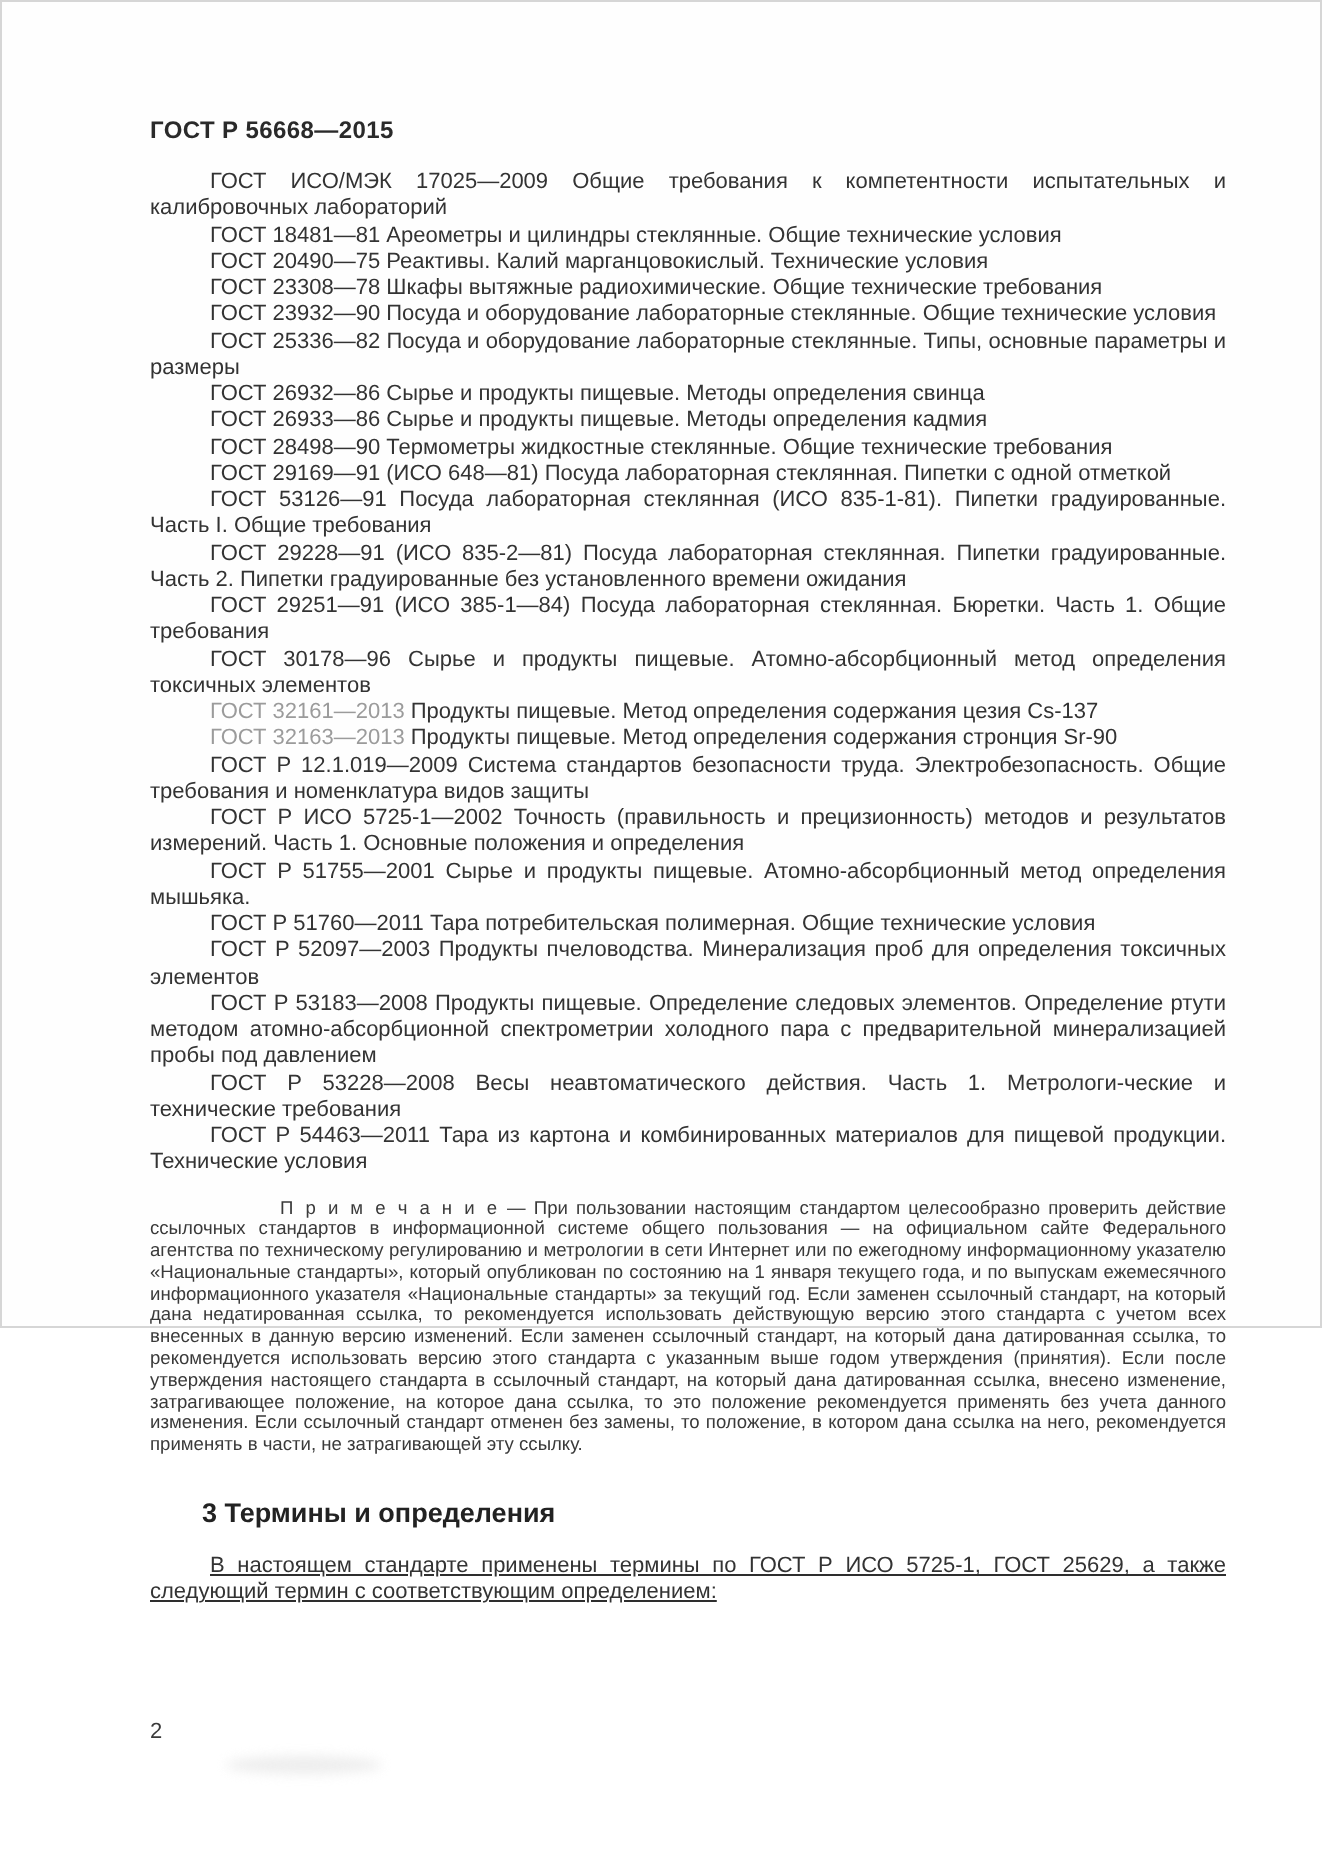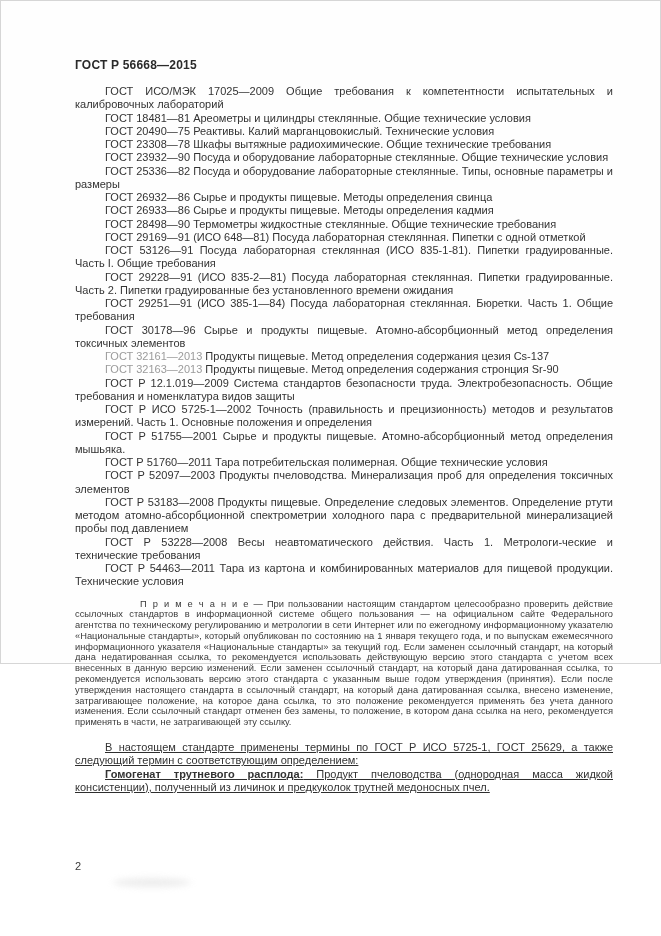--- a/index.html
+++ b/index.html
@@ -98,22 +98,22 @@
       <p><span class="ref-code">ГОСТ Р 51755—2001</span><span> Сырье и продукты пищевые. Атомно-абсорбционный метод определения мышьяка.</span></p>
       <p><span class="ref-code">ГОСТ Р 51760—2011</span><span> Тара потребительская полимерная. Общие технические условия</span></p>
       <p><span class="ref-code">ГОСТ Р 52097—2003</span><span> Продукты пчеловодства. Минерализация проб для определения токсичных элементов</span></p>
       <p><span class="ref-code">ГОСТ Р 53183—2008</span><span> Продукты пищевые. Определение следовых элементов. Определение ртути методом атомно-абсорбционной спектрометрии холодного пара с предварительной минерализацией пробы под давлением</span></p>
       <p><span class="ref-code">ГОСТ Р 53228—2008</span><span> Весы неавтоматического действия. Часть 1. Метрологи-ческие и технические требования</span></p>
       <p><span class="ref-code">ГОСТ Р 54463—2011</span><span> Тара из картона и комбинированных материалов для пищевой продукции. Технические условия</span></p>
     </div>
 
   <p class="note"><span class="note-label">П р и м е ч а н и е</span><span> — При пользовании настоящим стандартом целесообразно проверить действие ссылочных стандартов в информационной системе общего пользования — на официальном сайте Федерального агентства по техническому регулированию и метрологии в сети Интернет или по ежегодному информационному указателю «Национальные стандарты», который опубликован по состоянию на 1 января текущего года, и по выпускам ежемесячного информационного указателя «Национальные стандарты» за текущий год. Если заменен ссылочный стандарт, на который дана недатированная ссылка, то рекомендуется использовать действующую версию этого стандарта с учетом всех внесенных в данную версию изменений. Если заменен ссылочный стандарт, на который дана датированная ссылка, то рекомендуется использовать версию этого стандарта с указанным выше годом утверждения (принятия). Если после утверждения настоящего стандарта в ссылочный стандарт, на который дана датированная ссылка, внесено изменение, затрагивающее положение, на которое дана ссылка, то это положение рекомендуется применять без учета данного изменения. Если ссылочный стандарт отменен без замены, то положение, в котором дана ссылка на него, рекомендуется применять в части, не затрагивающей эту ссылку.</span></p>
 
+  <h2 class="section-heading">3 Термины и определения</h2>
 
   <div class="terms">
     <p class="para">В настоящем стандарте применены термины по  ГОСТ Р ИСО 5725-1, ГОСТ 25629, а также следующий термин с соответствующим определением:</p>
-    <p class="para"><span class="term-name">Гомогенат трутневого расплода:</span><span> Продукт пчеловодства (однородная масса жидкой консистенции), полученный из личинок и предкуколок трутней медоносных пчел.</span></p>
   </div>
 
   <div class="page-number">2</div>
   <div class="scan-artifact"></div>
 
 </div>
 
 </body></html>

